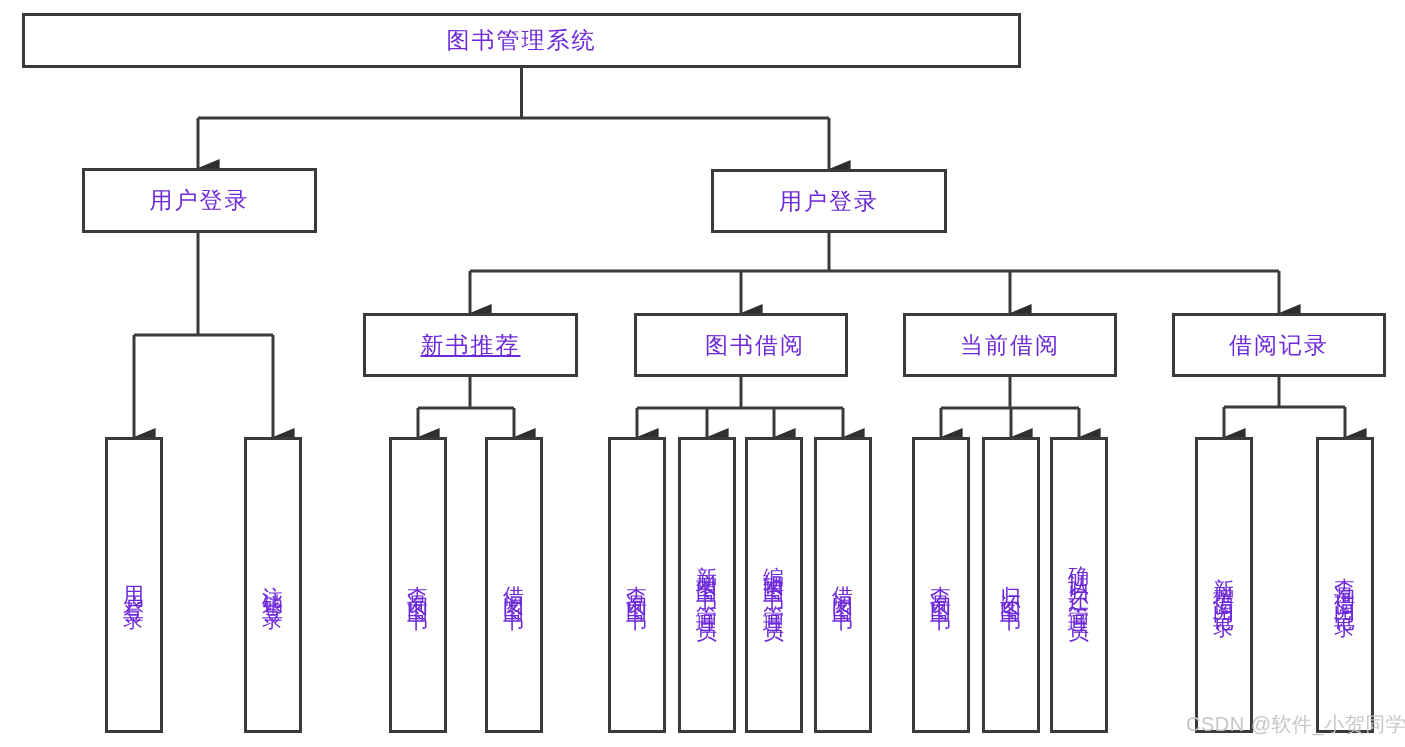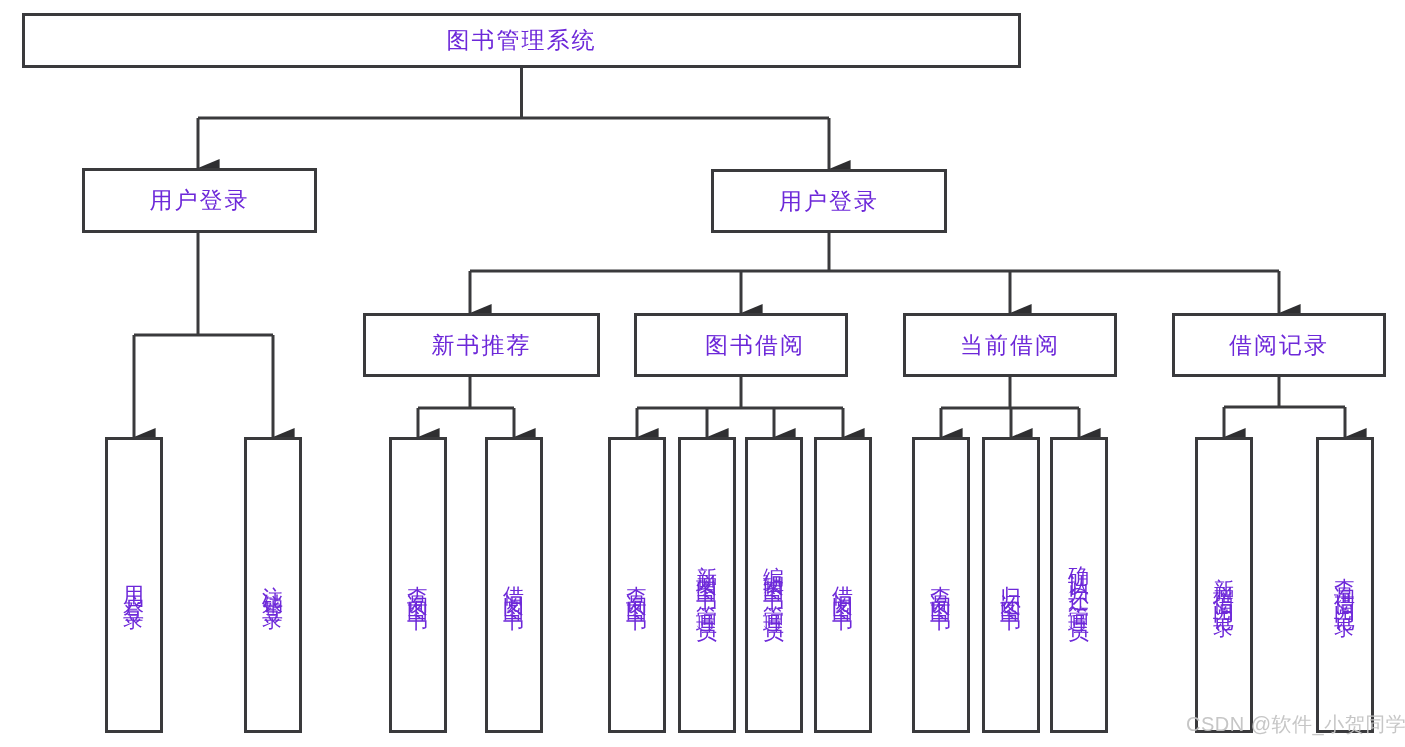--- a/index.html
+++ b/index.html
@@ -120,21 +120,21 @@
         <path d="M1345,407 V437" marker-end="url(#arw)"></path>
       </g>
     </g>
   </svg>
 
   <div class="box" style="left:22px; top:13px; width:999px; height:55px;">图书管理系统</div>
 
   <div class="box" style="left:82px; top:168px; width:235px; height:65px;">用户登录</div>
   <div class="box" style="left:711px; top:169px; width:236px; height:64px;">用户登录</div>
 
-  <div class="box" style="left:363px; top:313px; width:237px; height:64px;">新书推荐</div>
+  <div class="box" style="left:363px; top:313px; width:215px; height:64px;text-decoration:underline;">新书推荐</div>
   <div class="box" style="left:634px; top:313px; width:214px; height:64px;padding-left:28px;">图书借阅</div>
   <div class="box" style="left:903px; top:313px; width:214px; height:64px;text-align:right;">当前借阅</div>
   <div class="box" style="left:1172px; top:313px; width:214px; height:64px;">借阅记录</div>
 
   <div class="box vbox" style="left:105px; top:437px; width:58px; height:296px;">
     <span class="vtext">用户登录</span>
   </div>
   <div class="box vbox" style="left:244px; top:437px; width:58px; height:296px;">
     <span class="vtext">注销登录</span>
   </div>

